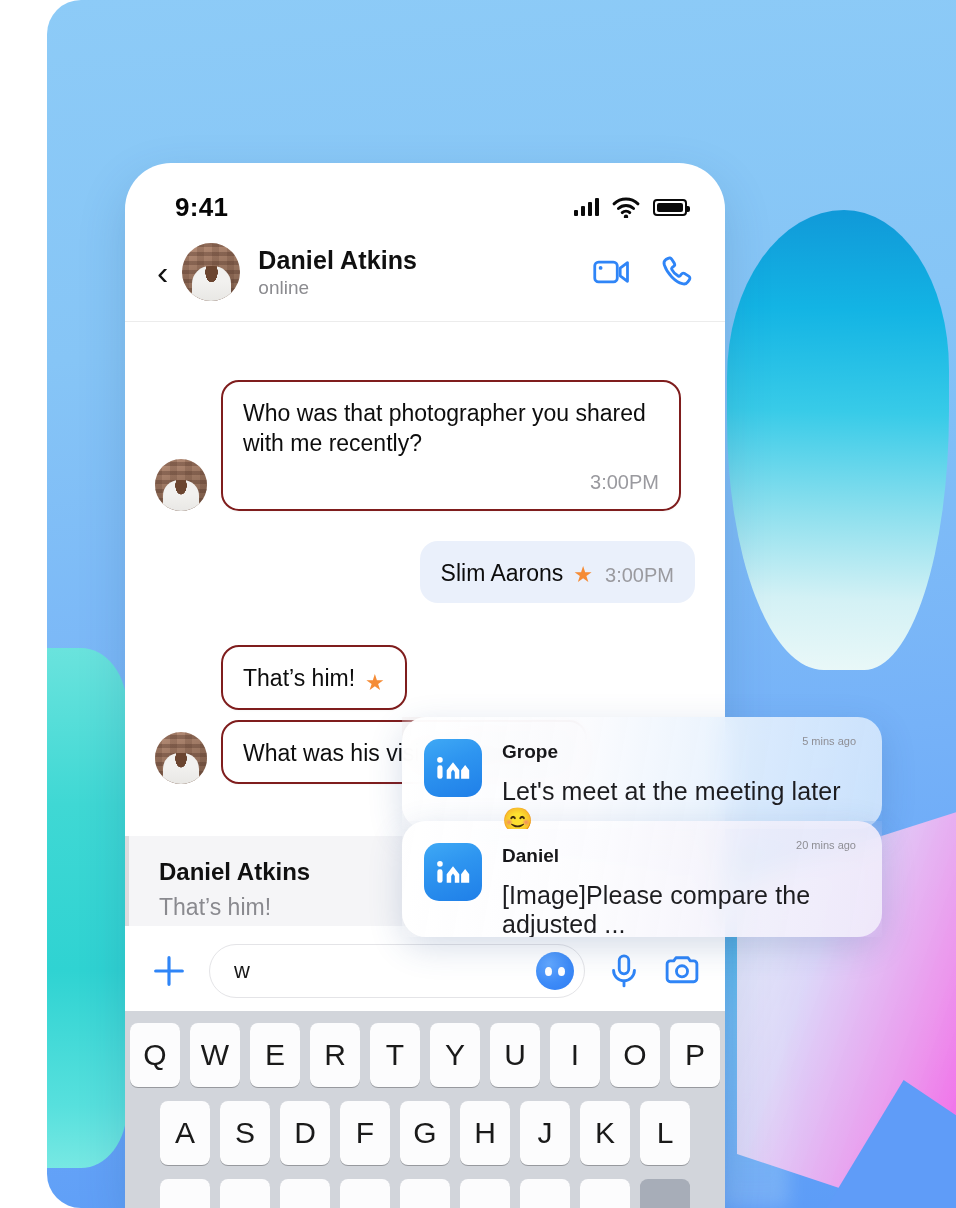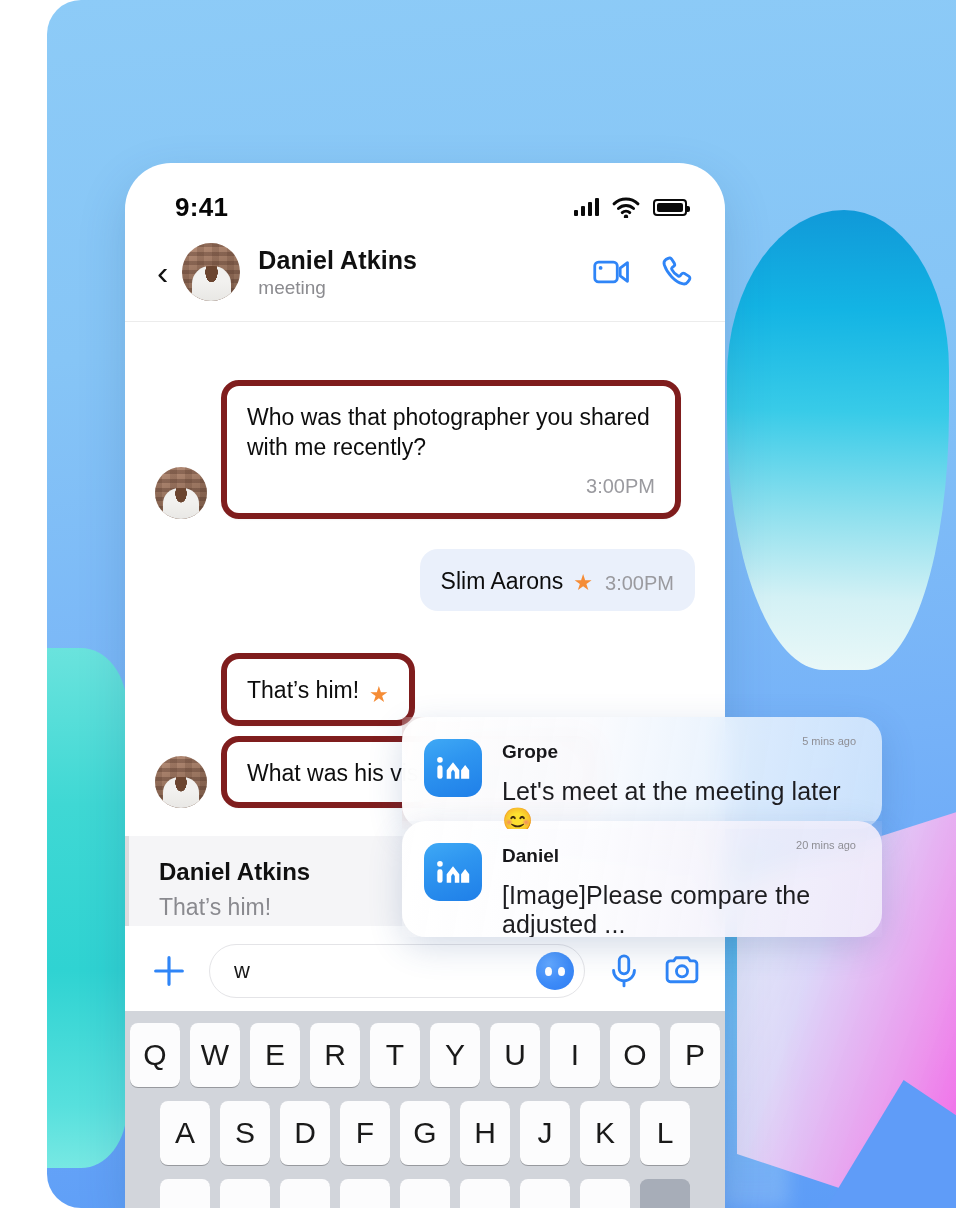--- a/index.html
+++ b/index.html
@@ -122,21 +122,21 @@
   .row { display: flex; align-items: flex-end; margin-bottom: 30px; }
   .row.out { justify-content: flex-end; }
   .msg-avatar { width: 52px; height: 52px; margin-right: 14px; flex: none; }
   .bubble {
     border-radius: 18px;
     padding: 16px 20px 14px 20px;
     font-size: 23px; line-height: 1.32;
     color: #0d0d0d; max-width: 460px;
     display: flex; align-items: flex-end; flex-wrap: wrap; gap: 10px;
   }
-  .bubble.in  { background:#fff; border:6px solid #7f1d1d; box-shadow:0 1px 2px rgba(0,0,0,.03); }
+  .bubble.in  { background:#fff; border:2px solid #7f1d1d; box-shadow:0 1px 2px rgba(0,0,0,.03); }
   .bubble.out { background:#eaf0fb; border:1px solid transparent; }
   .bubble .txt { flex: 1 1 auto; min-width: 0; }
   .bubble .meta { display:flex; align-items:center; gap:12px; margin-left:auto; }
   .star { color:#f58c36; font-size: 22px; line-height:1; }
   .time { color:#9a9a9f; font-size:20px; white-space:nowrap; }
   #bubble-vision { max-width: 470px; }
   #row-vision { margin-left: 0; }
 
   
   #preview-strip {
@@ -248,21 +248,21 @@
             <span></span>
           </div>
       </div>
     </div>
 
     <div id="chat-header">
       <div id="back-button">‹</div>
       <div class="avatar" id="header-avatar"></div>
       <div id="header-names">
         <div id="header-name">Daniel Atkins</div>
-        <div id="header-status">meeting</div>
+        <div id="header-status">online</div>
       </div>
       <div id="header-actions">
         <svg class="ic" viewBox="0 0 26 20">
           <rect x="1.2" y="3.2" width="15.4" height="13.6" rx="2.6" fill="none" stroke="#2f85f7" stroke-width="1.9"></rect>
           <circle cx="5.2" cy="7.2" r="1.3" fill="#2f85f7"></circle>
           <path d="M18.6 7.4 L23.6 3.6 v12.8 L18.6 12.6 z" fill="none" stroke="#2f85f7" stroke-width="1.9" stroke-linejoin="round"></path>
         </svg>
         <svg class="ic" viewBox="0 0 24 24">
           <path d="M7.1 3.4c.7-.5 1.7-.3 2.2.5l1.6 2.5c.4.7.3 1.6-.4 2.1l-1 .8c-.3.3-.4.7-.2 1.1.9 1.8 2.4 3.3 4.2 4.2.4.2.8.1 1.1-.2l.8-1c.5-.7 1.4-.8 2.1-.4l2.5 1.6c.8.5 1 1.5.5 2.2l-1 1.4c-.8 1.1-2.2 1.6-3.5 1.2C11.7 18.3 6.4 13 4.6 7.5c-.4-1.3 0-2.7 1.1-3.5z" fill="none" stroke="#2f85f7" stroke-width="1.8" stroke-linejoin="round"></path>
         </svg>

